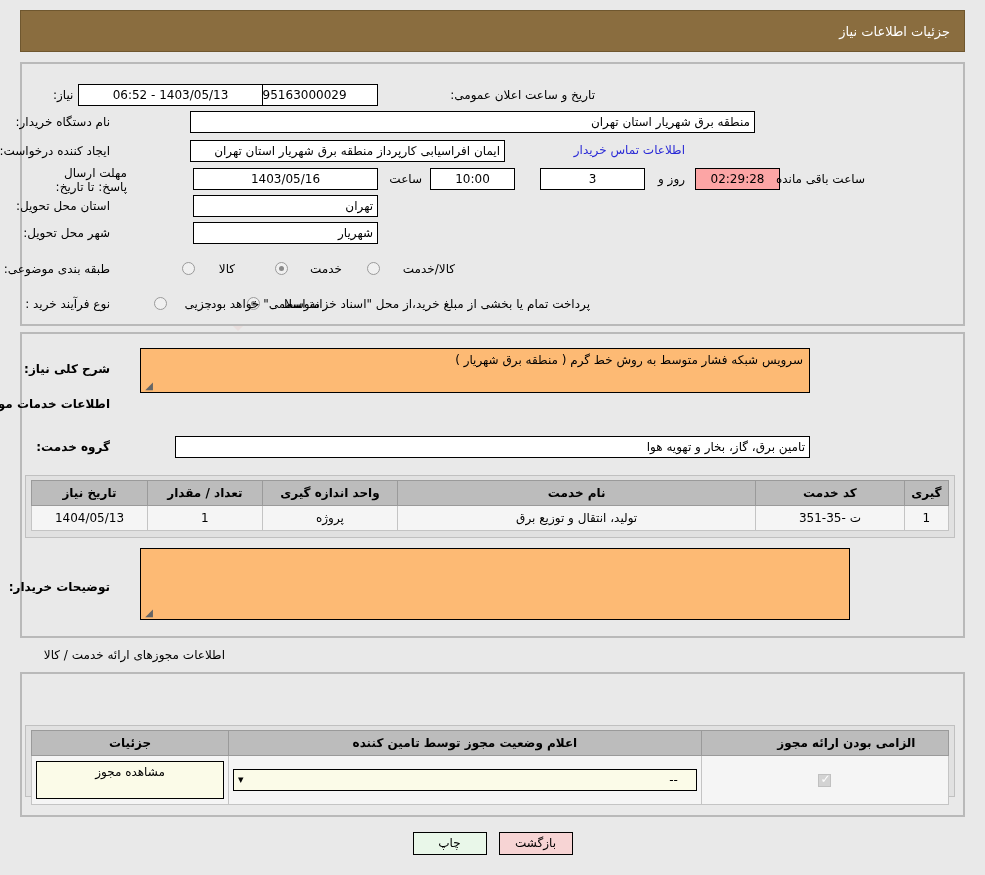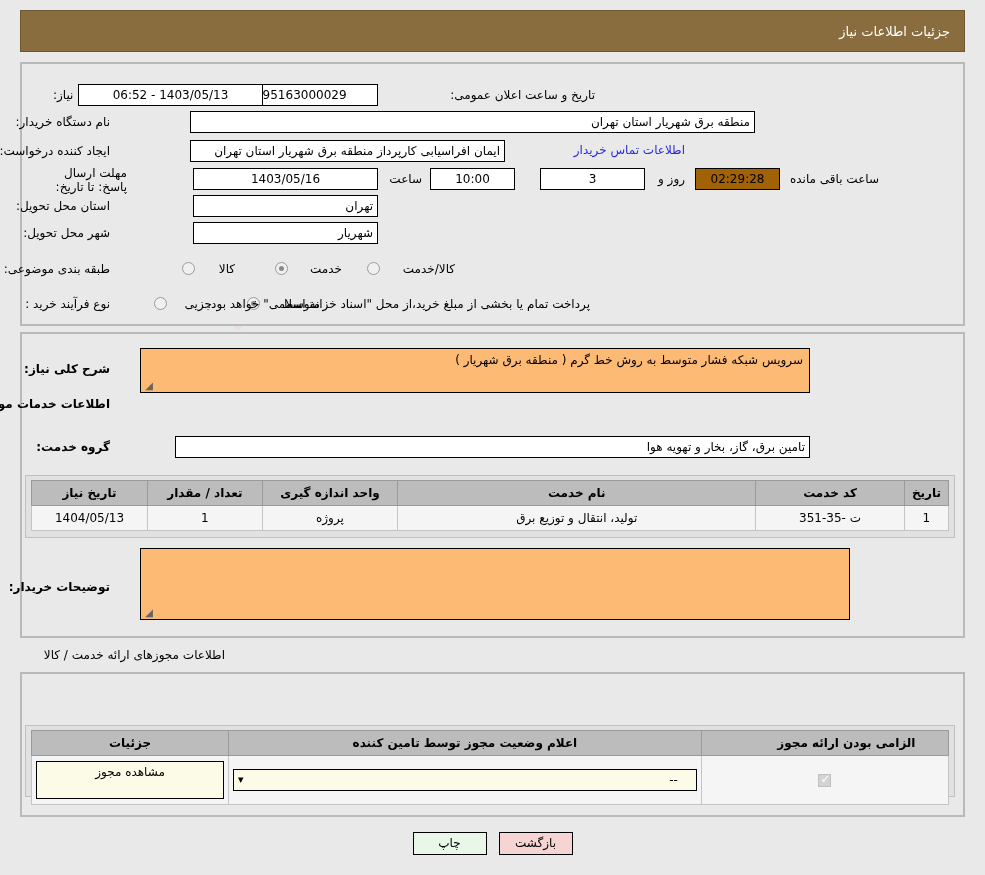--- a/index.html
+++ b/index.html
@@ -123,21 +123,21 @@
     line-height: 20px;
     height: 22px;
     padding: 0 4px;
     text-align: right;
     white-space: nowrap;
     overflow: hidden;
     color: #000;
     z-index: 2;
   }
   .fld.center { text-align: center; }
-  .fld.cream  { background: #a16207; }
+  .fld.cream  { background: #fca5a5; }
   .link {
     position: absolute;
     font-size: 12px;
     color: #2a2ad6;
     cursor: pointer;
     white-space: nowrap;
     z-index: 3;
   }
   .radio {
     position: absolute;
@@ -325,21 +325,21 @@
   <div class="fld" style="right:480px; top:140px; width:315px;">ایمان افراسیابی کارپرداز منطقه برق شهریار استان تهران</div>
   <div class="link" style="right:300px; top:143px;">اطلاعات تماس خریدار</div>
 
   <div class="lbl" style="right:858px; top:166px; width:88px; white-space:normal; line-height:14px;">مهلت ارسال پاسخ: تا تاریخ:</div>
   <div class="fld center" style="right:607px; top:168px; width:185px;">1403/05/16</div>
   <div class="lbl" style="right:563px; top:172px;">ساعت</div>
   <div class="fld center" style="right:470px; top:168px; width:85px;">10:00</div>
   <div class="fld center" style="right:340px; top:168px; width:105px;">3</div>
   <div class="lbl" style="right:300px; top:172px;">روز و</div>
   <div class="fld cream center" style="right:205px; top:168px; width:85px;">02:29:28</div>
-  <div class="lbl" style="right:106px; top:172px;text-align:center;">ساعت باقی مانده</div>
+  <div class="lbl" style="right:120px; top:172px;text-align:center;">ساعت باقی مانده</div>
 
   <div class="lbl" style="right:875px; top:199px;">استان محل تحویل:</div>
   <div class="fld" style="right:607px; top:195px; width:185px;">تهران</div>
 
   <div class="lbl" style="right:875px; top:226px;">شهر محل تحویل:</div>
   <div class="fld" style="right:607px; top:222px; width:185px;padding-left:48px;">شهریار</div>
 
   <div class="lbl" style="right:875px; top:262px;">طبقه بندی موضوعی:</div>
 
   <span class="radio" style="right:790px; top:262px;"></span>
@@ -371,21 +371,21 @@
 
   <div class="lbl lbl-b" style="right:875px; top:397px;">اطلاعات خدمات مورد نیاز</div>
 
   <div class="lbl lbl-b" style="right:875px; top:440px;">گروه خدمت:</div>
   <div class="fld" style="right:175px; top:436px; width:635px;">تامین برق، گاز، بخار و تهویه هوا</div>
 
   <div class="tbl-wrap" style="right:30px; top:475px; width:930px; height:63px;"></div>
   <table class="grid" style="right:36px; top:480px; width:918px;">
     <thead>
       <tr>
-        <th style="width:36px;">تاریخ</th>
+        <th style="width:36px;">گیری</th>
         <th style="width:150px;">کد خدمت</th>
         <th style="width:380px;">نام خدمت</th>
         <th style="width:130px;">واحد اندازه گیری</th>
         <th style="width:110px;">تعداد / مقدار</th>
         <th style="width:112px;">تاریخ نیاز</th>
       </tr>
     </thead>
     <tbody>
       <tr>
         <td>1</td>

